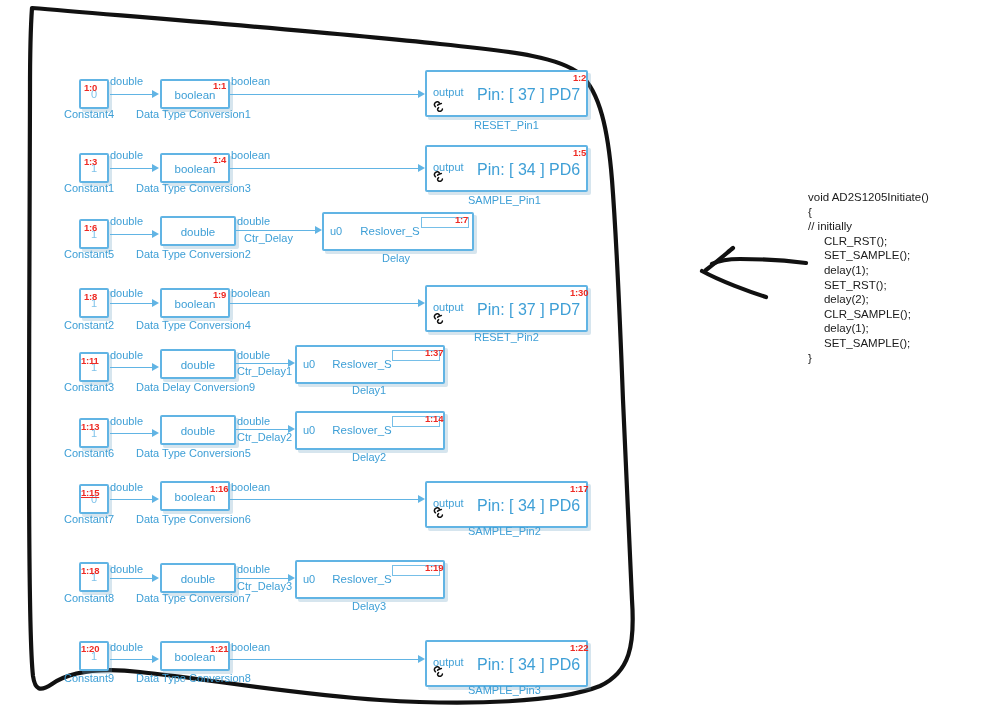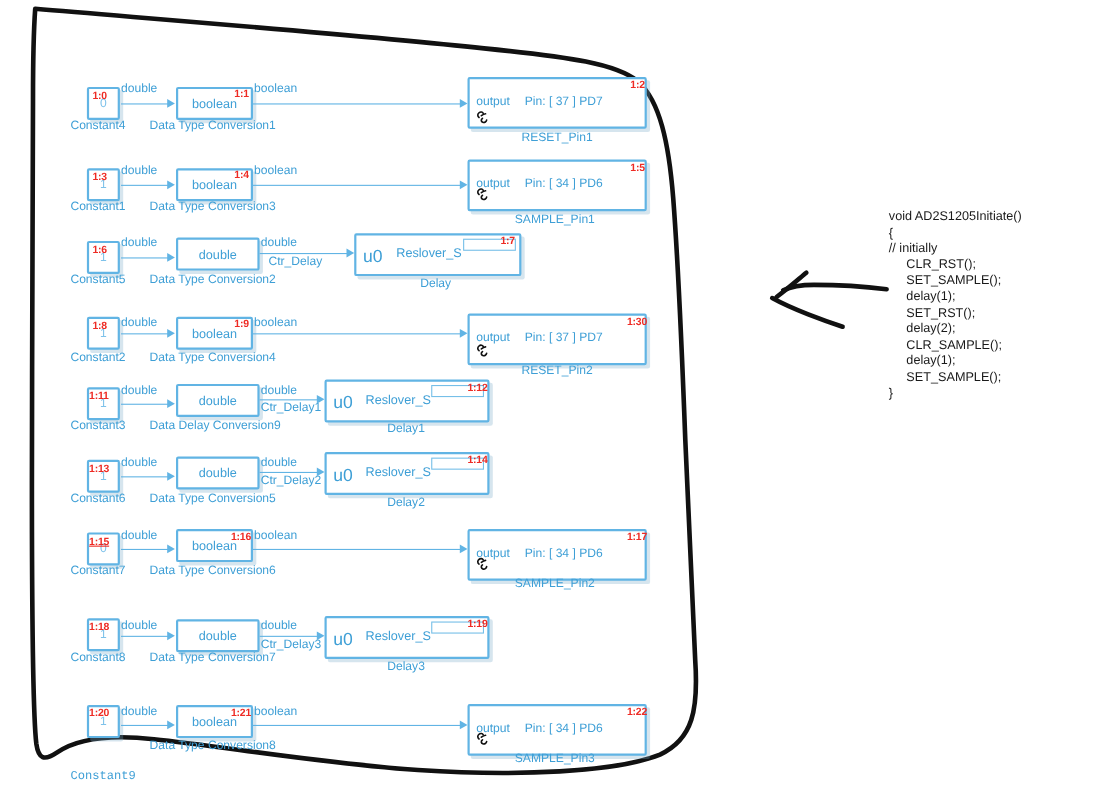--- a/index.html
+++ b/index.html
@@ -70,36 +70,36 @@
     position: absolute;
     left: 6px;
     top: 14px;
     font-size: 11px;
     color: #3E9FD6;
   }
   .out-pin {
     position: absolute;
     left: 50px;
     top: 14px;
-    font-size: 11px;
+    font-size: 16px;
     color: #3E9FD6;
     white-space: nowrap;
   }
   .blk-delay {
     width: 150px;
     height: 39px;
   }
   .blk-delay.wide {
     width: 152px;
   }
   .delay-u0 {
     position: absolute;
     left: 6px;
     top: 11px;
-    font-size: 16px;
+    font-size: 11px;
     color: #3E9FD6;
   }
   .delay-name {
     position: absolute;
     left: 0; right: 16px;
     top: 11px;
     text-align: center;
     font-size: 11.5px;
     color: #3E9FD6;
   }
@@ -338,21 +338,21 @@
   <span class="sig" style="left:237px; top:349px;">double</span>
   <span class="sig" style="left:237px; top:365px;">Ctr_Delay1</span>
   <div class="wire" style="left:236px; top:363px; width:56px;"></div>
   <div class="arrow" style="left:288px; top:359px;"></div>
 
   <div class="blk blk-delay" style="left:295px; top:345px;">
     <span class="delay-u0">u0</span>
     <span class="delay-name">Reslover_S</span>
     <div class="delay-chip"></div>
   </div>
-  <span class="tag" style="left:425px; top:347px;">1:12</span>
+  <span class="tag" style="left:425px; top:347px;">1:37</span>
   <span class="blabel" style="left:352px; top:384px;">Delay1</span>
 
   <div class="blk blk-const" style="left:79px;  top:418px;">
     <span class="const-val">1</span>
   </div>
   <span class="tag" style="left:81px;  top:421px;">1:13</span>
   <span class="blabel" style="left:64px; top:447px;">Constant6</span>
 
   <span class="sig" style="left:110px; top:415px;">double</span>
   <div class="wire" style="left:110px; top:433px; width:45px;"></div>
@@ -433,21 +433,21 @@
     <span class="delay-name">Reslover_S</span>
     <div class="delay-chip"></div>
   </div>
   <span class="tag" style="left:425px; top:562px;">1:19</span>
   <span class="blabel" style="left:352px; top:600px;">Delay3</span>
 
   <div class="blk blk-const" style="left:79px;  top:641px;">
     <span class="const-val">1</span>
   </div>
   <span class="tag" style="left:81px;  top:643px;">1:20</span>
-  <span class="blabel" style="left:64px; top:700px;font-family:Liberation Mono, monospace;">Constant9</span>
+  <span class="blabel" style="left:64px; top:672px;">Constant9</span>
 
   <span class="sig" style="left:110px; top:641px;">double</span>
   <div class="wire" style="left:110px; top:659px; width:45px;"></div>
   <div class="arrow" style="left:152px; top:655px;"></div>
 
   <div class="blk blk-dtc" style="left:160px; top:641px;">
     <span class="dtc-label">boolean</span>
   </div>
   <span class="tag" style="left:210px; top:643px;">1:21</span>
   <span class="blabel" style="left:136px; top:672px;">Data Type Conversion8</span>

